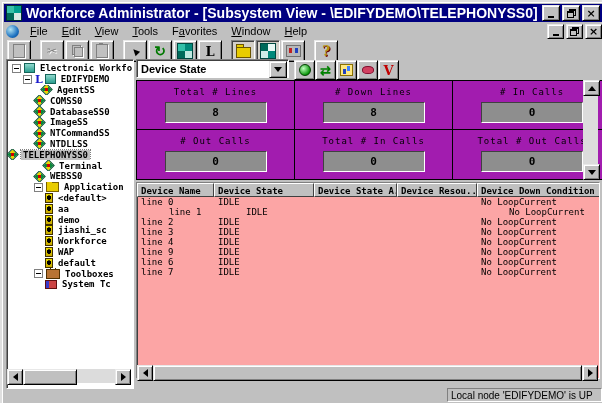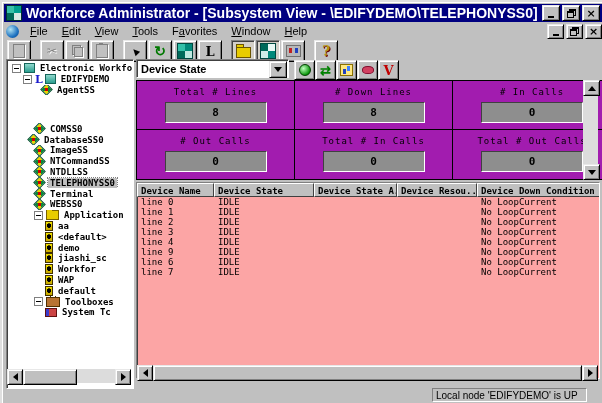--- a/index.html
+++ b/index.html
@@ -172,22 +172,22 @@
   .th-cell{font:bold 9px "DejaVu Sans Mono",monospace;padding:2px 3px 0 3px;white-space:nowrap;
       overflow:hidden;flex:none;background:#c0c0c0;border:1px solid;
       border-color:#fff #404040 #404040 #fff;box-sizing:border-box;}
   .t-row{display:flex;height:10px;}
   .t-cell{font:9px "DejaVu Sans Mono",monospace;padding:0 4px;white-space:nowrap;
       overflow:hidden;flex:none;box-sizing:border-box;}
   .table-hscroll{left:135px;bottom:26px;width:461px;}
   .table-hscroll .sb-thumb{flex:1;margin-right:0px;}
 
   
-  .statusbar{position:absolute;left:2px;right:8px;bottom:2px;height:16px;display:flex;
-      align-items:center;justify-content:flex-end;padding-right:9px;margin-top:12px;}
+  .statusbar{position:absolute;left:2px;right:2px;bottom:2px;height:16px;display:flex;
+      align-items:center;justify-content:flex-end;padding-right:0;margin-top:12px;}
   .status-panel{width:155px;height:14px;border:1px solid;border-color:#808080 #fff #fff #808080;
       font:10px "Liberation Sans",sans-serif;padding:1px 3px 0 3px;background:#c0c0c0;
       white-space:nowrap;overflow:hidden;box-sizing:border-box;}
 </style>
 </head>
 <body>
 
 <div id="win">
 
   <div class="titlebar">
@@ -281,76 +281,76 @@
         <div class="tree-row" style="padding-left: 16px;">
           <div class="expander"></div>
           <div class="ticon letter-l-badge-icon">L</div>
           <div class="ticon node-robot-icon"></div>
           <div class="tree-label">EDIFYDEMO</div>
         </div>
         <div class="tree-row" style="padding-left: 34px;">
           <div class="ticon subsystem-icon"></div>
           <div class="tree-label">AgentSS</div>
         </div>
-        <div class="tree-row" style="padding-left: 27px; margin-top: 28px;">
+        <div class="tree-row" style="padding-left: 27px;">
           <div class="ticon subsystem-icon"></div>
           <div class="tree-label">COMSS0</div>
         </div>
-        <div class="tree-row" style="padding-left: 21px;">
+        <div class="tree-row" style="padding-left: 27px;">
           <div class="ticon subsystem-icon"></div>
           <div class="tree-label">DatabaseSS0</div>
         </div>
         <div class="tree-row" style="padding-left: 27px;">
           <div class="ticon subsystem-icon"></div>
           <div class="tree-label">ImageSS</div>
         </div>
         <div class="tree-row" style="padding-left: 27px;">
           <div class="ticon subsystem-icon"></div>
           <div class="tree-label">NTCommandSS</div>
         </div>
         <div class="tree-row" style="padding-left: 27px;">
           <div class="ticon subsystem-icon"></div>
           <div class="tree-label">NTDLLSS</div>
         </div>
-        <div class="tree-row" style="padding-left: 27px;">
+        <div class="tree-row" style="">
           <div class="ticon subsystem-icon"></div>
           <div class="tree-label selected">TELEPHONYSS0</div>
         </div>
-        <div class="tree-row" style="padding-left: 27px;">
+        <div class="tree-row" style="padding-left: 36px;">
           <div class="ticon subsystem-icon"></div>
           <div class="tree-label">Terminal</div>
         </div>
         <div class="tree-row" style="padding-left: 27px;">
           <div class="ticon subsystem-icon"></div>
           <div class="tree-label">WEBSS0</div>
         </div>
         <div class="tree-row" style="padding-left: 27px;">
           <div class="expander"></div>
           <div class="ticon application-icon"></div>
           <div class="tree-label">Application</div>
         </div>
         <div class="tree-row" style="padding-left: 38px;">
           <div class="ticon app-item-icon"></div>
+          <div class="tree-label">&lt;default&gt;</div>
+        </div>
+        <div class="tree-row" style="padding-left: 38px;">
+          <div class="ticon app-item-icon"></div>
           <div class="tree-label">aa</div>
         </div>
         <div class="tree-row" style="padding-left: 38px;">
           <div class="ticon app-item-icon"></div>
-          <div class="tree-label">&lt;default&gt;</div>
-        </div>
-        <div class="tree-row" style="padding-left: 38px;">
-          <div class="ticon app-item-icon"></div>
           <div class="tree-label">demo</div>
         </div>
         <div class="tree-row" style="padding-left: 38px;">
           <div class="ticon app-item-icon"></div>
           <div class="tree-label">jiashi_sc</div>
         </div>
         <div class="tree-row" style="padding-left: 38px;">
           <div class="ticon app-item-icon"></div>
-          <div class="tree-label">Workfor</div>
+          <div class="tree-label">Workforce</div>
         </div>
         <div class="tree-row" style="padding-left: 38px;">
           <div class="ticon app-item-icon"></div>
           <div class="tree-label">WAP</div>
         </div>
         <div class="tree-row" style="padding-left: 38px;">
           <div class="ticon app-item-icon"></div>
           <div class="tree-label">default</div>
         </div>
         <div class="tree-row" style="padding-left: 27px;">
@@ -457,21 +457,21 @@
       </div>
     <div id="tbody">
         <div class="t-row">
           <div class="t-cell" style="width: 77px;">line 0</div>
           <div class="t-cell" style="width: 100px;">IDLE</div>
           <div class="t-cell" style="width: 83px;"></div>
           <div class="t-cell" style="width: 80px;"></div>
           <div class="t-cell" style="width: 124px;">No LoopCurrent</div>
         </div>
         <div class="t-row">
-          <div class="t-cell" style="width: 77px;">line 1</div>
+          <div class="t-cell" style="width: 77px; margin-left: 28px;">line 1</div>
           <div class="t-cell" style="width: 100px;">IDLE</div>
           <div class="t-cell" style="width: 83px;"></div>
           <div class="t-cell" style="width: 80px;"></div>
           <div class="t-cell" style="width: 124px;">No LoopCurrent</div>
         </div>
         <div class="t-row">
           <div class="t-cell" style="width: 77px;">line 2</div>
           <div class="t-cell" style="width: 100px;">IDLE</div>
           <div class="t-cell" style="width: 83px;"></div>
           <div class="t-cell" style="width: 80px;"></div>

